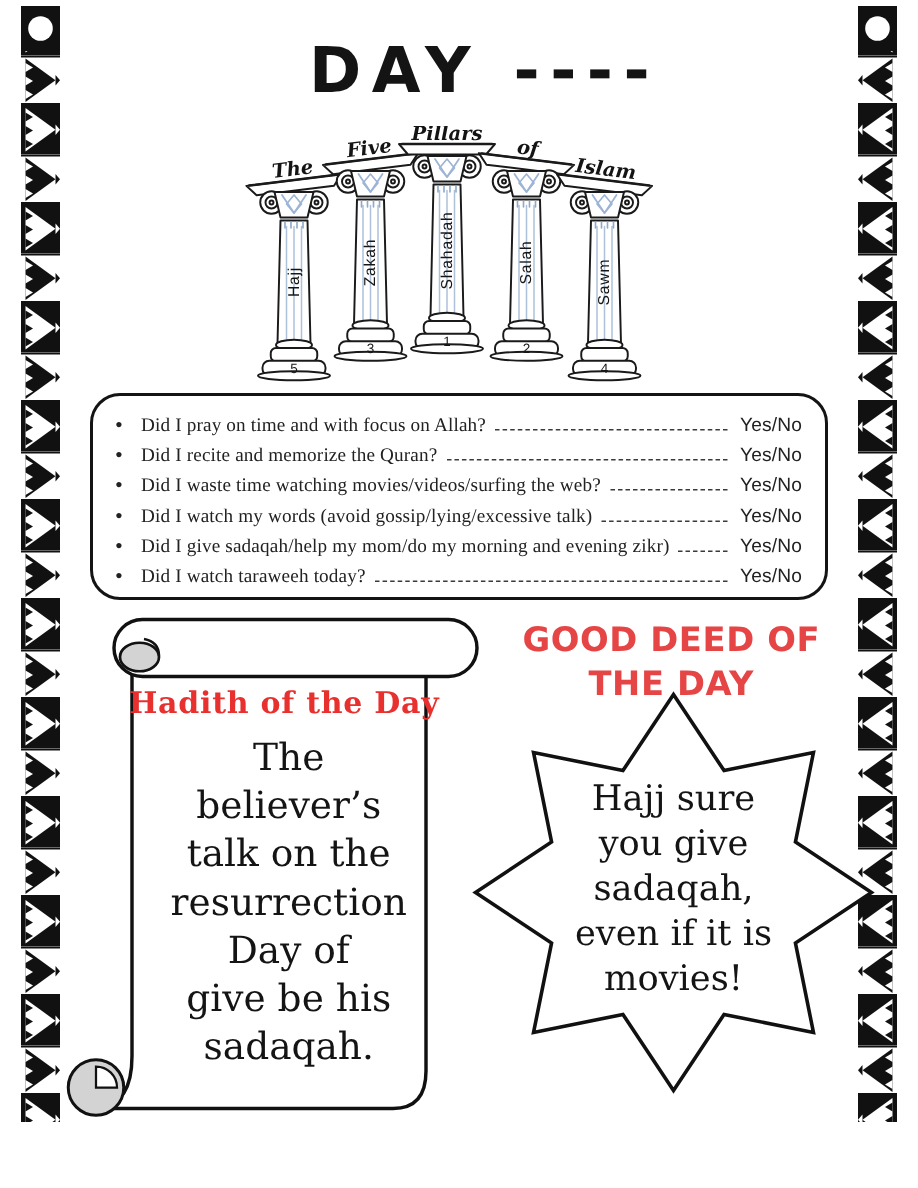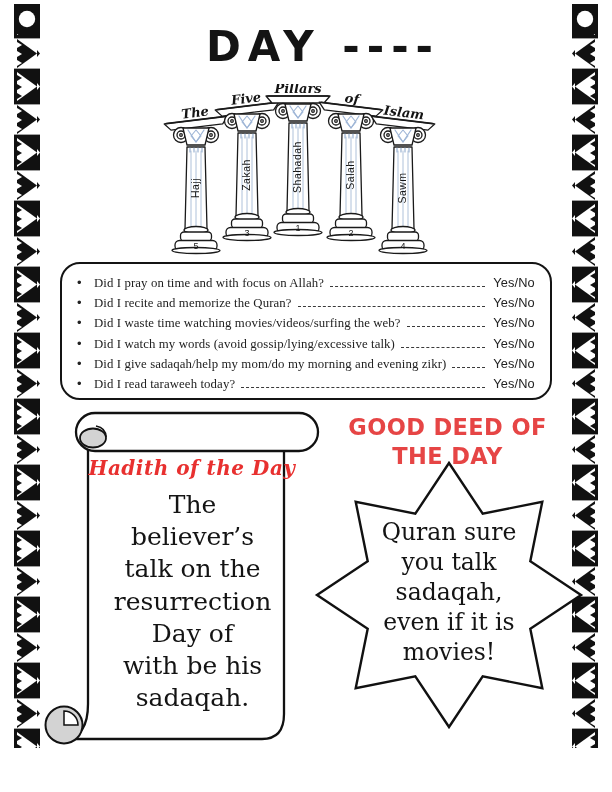--- a/index.html
+++ b/index.html
@@ -14,22 +14,22 @@
   
   .checklist{top:262px;left:60px;width:492px;height:138px;border:2.6px solid #141414;border-radius:20px;
              box-sizing:border-box;padding:11px 14px 6px 15px;background:#fff;}
   .chk-row{display:flex;align-items:baseline;height:20.2px;font-size:12.8px;color:#222;letter-spacing:0.1px;}
   .chk-bullet{width:10px;font-size:13px;margin-right:7px;flex:none;}
   .chk-q{white-space:nowrap;flex:none;font-family:Liberation Serif, serif;}
   .chk-leader{flex:1;border-bottom:1.4px dashed #3a3a3a;margin:0 7px 4px 6px;min-width:6px;}
   .chk-a{flex:none;width:44px;text-align:center;}
 
   
-  .hadith-heading{top:456px;left:86px;width:212px;text-align:center;
-        font-family:"DejaVu Serif",serif;font-style:italic;font-weight:bold;
+  .hadith-heading{top:456px;left:86px;width:212px;text-align:left;
+        font-family:"DejaVu Serif",serif;font-weight:bold;
         font-size:20px;color:#e8302f;letter-spacing:0.5px;}
   .hadith-text{top:489px;left:90px;width:205px;text-align:center;
         font-family:"DejaVu Serif",serif;font-size:25px;line-height:32.2px;color:#141414;}
 
   
   .gd-heading{top:413px;left:340px;width:215px;text-align:center;
         font-family:"DejaVu Sans",sans-serif;font-weight:bold;font-size:22.5px;line-height:28.5px;
         color:#e64а45;color:#e64545;letter-spacing:0.4px;}
   .gd-text{top:517px;left:349px;width:200px;text-align:center;
         font-family:"DejaVu Serif",serif;font-size:23.5px;line-height:30px;color:#141414;}
@@ -288,21 +288,21 @@
       <span class="chk-a">Yes/No</span>
     </div>
     <div class="chk-row">
       <span class="chk-bullet">•</span>
       <span class="chk-q">Did I give sadaqah/help my mom/do my morning and evening zikr)</span>
       <span class="chk-leader"></span>
       <span class="chk-a">Yes/No</span>
     </div>
     <div class="chk-row">
       <span class="chk-bullet">•</span>
-      <span class="chk-q">Did I read taraweeh today?</span>
+      <span class="chk-q">Did I watch taraweeh today?</span>
       <span class="chk-leader"></span>
       <span class="chk-a">Yes/No</span>
     </div>
   </div>
 
   <svg class="abs" style="left:40px;top:406px;" width="290" height="345" viewBox="0 0 290 345">
     <path d="M48,44 L48,298 Q48,330 26,333 L222,333 Q244,333 244,308 L244,44" fill="#fff" stroke="#111" stroke-width="2.3"></path>
     <circle cx="24" cy="319" r="18.5" fill="#d3d3d3" stroke="#111" stroke-width="2"></circle>
     <path d="M24,319 h14 a14,14 0 0 0 -14,-14 Z" fill="#fff" stroke="#111" stroke-width="1.5"></path>
     <rect x="36" y="7" width="242" height="38" rx="19" fill="#fff" stroke="#111" stroke-width="2.3"></rect>
@@ -310,34 +310,34 @@
     <path d="M66,31 Q66,22 56,20" fill="none" stroke="#111" stroke-width="1.6"></path>
   </svg>
 
   <div class="abs hadith-heading">Hadith of the Day</div>
   <div class="abs hadith-text">
     <div>The</div>
     <div>believer’s</div>
     <div>talk on the</div>
     <div>resurrection</div>
     <div>Day of</div>
-    <div>with be his</div>
+    <div>give be his</div>
     <div>sadaqah.</div>
   </div>
 
   <div class="abs gd-heading">
     <div>GOOD DEED OF</div>
     <div>THE DAY</div>
   </div>
 
   <svg class="abs" style="left:310px;top:455px;" width="278" height="278" viewBox="0 0 278 278">
     <polygon points="139,8 172.7,58.7 232.3,46.7 220.3,106.3 271,140 220.3,173.7 232.3,233.3 172.7,221.3 139,272 105.3,221.3 45.7,233.3 57.7,173.7 7,140 57.7,106.3 45.7,46.7 105.3,58.7" fill="#fff" stroke="#111" stroke-width="2.4" stroke-linejoin="miter"></polygon>
   </svg>
 
   <div class="abs gd-text">
-    <div>Quran sure</div>
-    <div>you talk</div>
+    <div>Hajj sure</div>
+    <div>you give</div>
     <div>sadaqah,</div>
     <div>even if it is</div>
     <div>movies!</div>
   </div>
 
 </div>
 
 </body></html>

